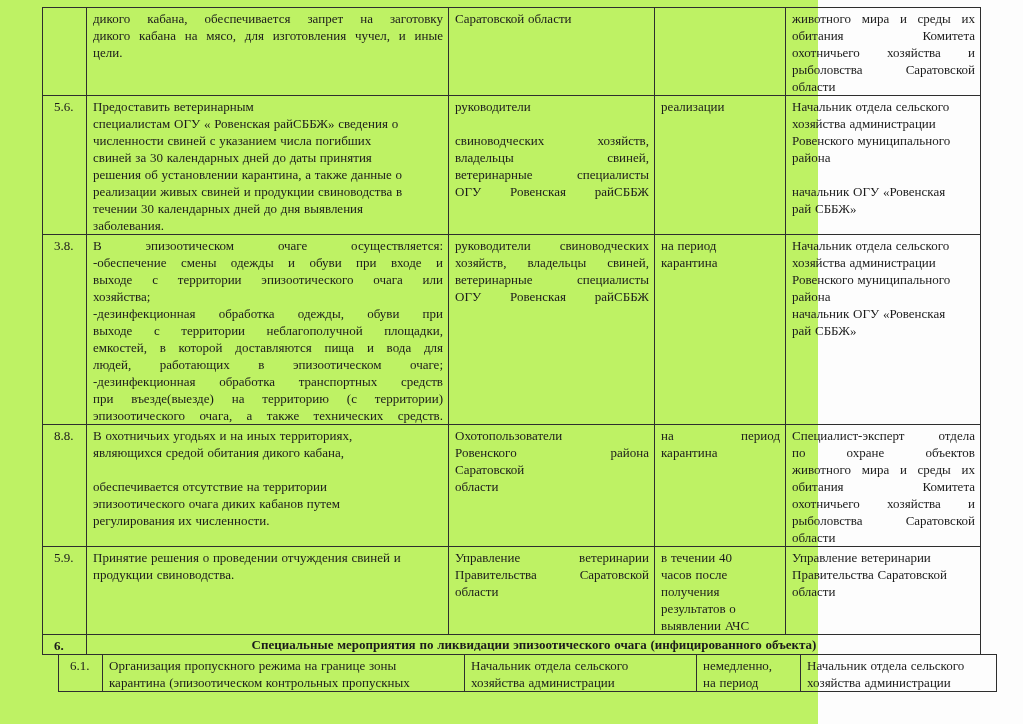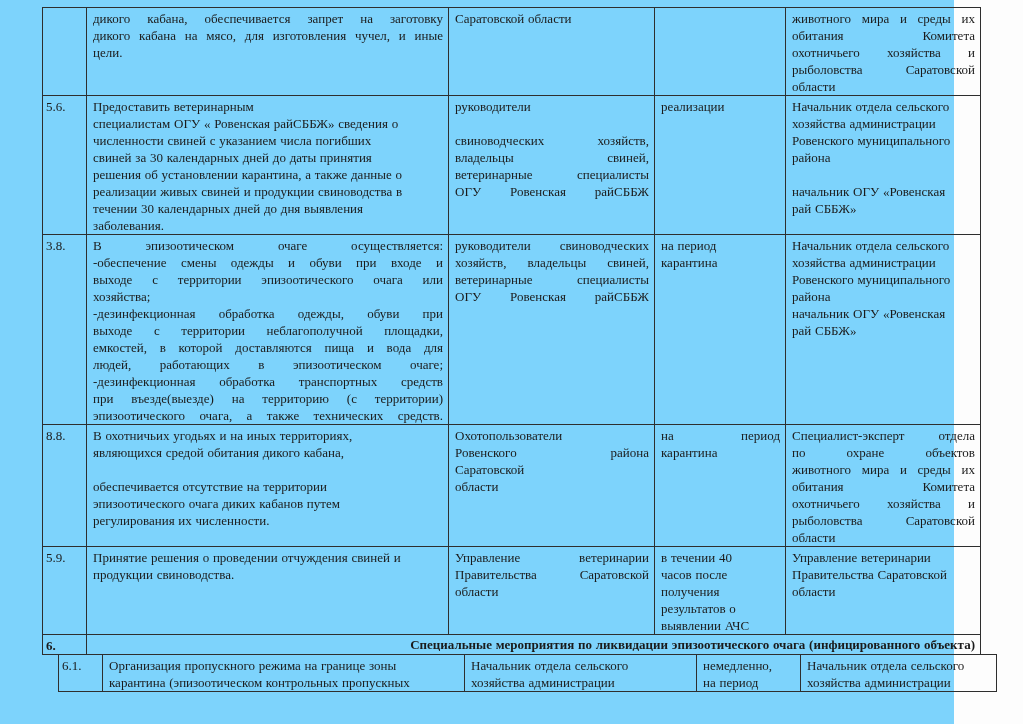--- a/index.html
+++ b/index.html
@@ -9,23 +9,23 @@
   body {
     width: 1023px;
     height: 724px;
     background: #fdfdfd;
     font-family: "Liberation Serif", serif;
     color: #1b1b1b;
     overflow: hidden;
   }
   .page {
     position: relative;
-    width: 954px;
+    width: 818px;
     height: 724px;
-    background: #7dd3fc;
+    background: #bef264;
   }
   .tbl-wrap {
     position: absolute;
     left: 42px;
     top: 7px;
     width: 938px;
   }
   table.t {
     border-collapse: collapse;
     table-layout: fixed;
@@ -38,34 +38,34 @@
   .t td {
     border: 1px solid #2e2e2e;
     vertical-align: top;
     padding: 2px 5px 0 6px;
     font-size: 13px;
     line-height: 17px;
     white-space: pre-line;
     word-spacing: 0.5px;
   }
   .t td.num {
-    padding-left: 3px;
+    padding-left: 11px;
     white-space: normal;
   }
   
   .t td.jl {
     text-align: justify;
     text-align-last: justify;
   }
   
   .t tr.hdr td {
     font-weight: bold;
   }
   .t tr.hdr td.title {
-    text-align: right;
+    text-align: center;
     white-space: normal;
     padding-top: 1px;
   }
 </style>
 </head>
 <body>
 
 <div class="page">
   <div class="tbl-wrap">
 

